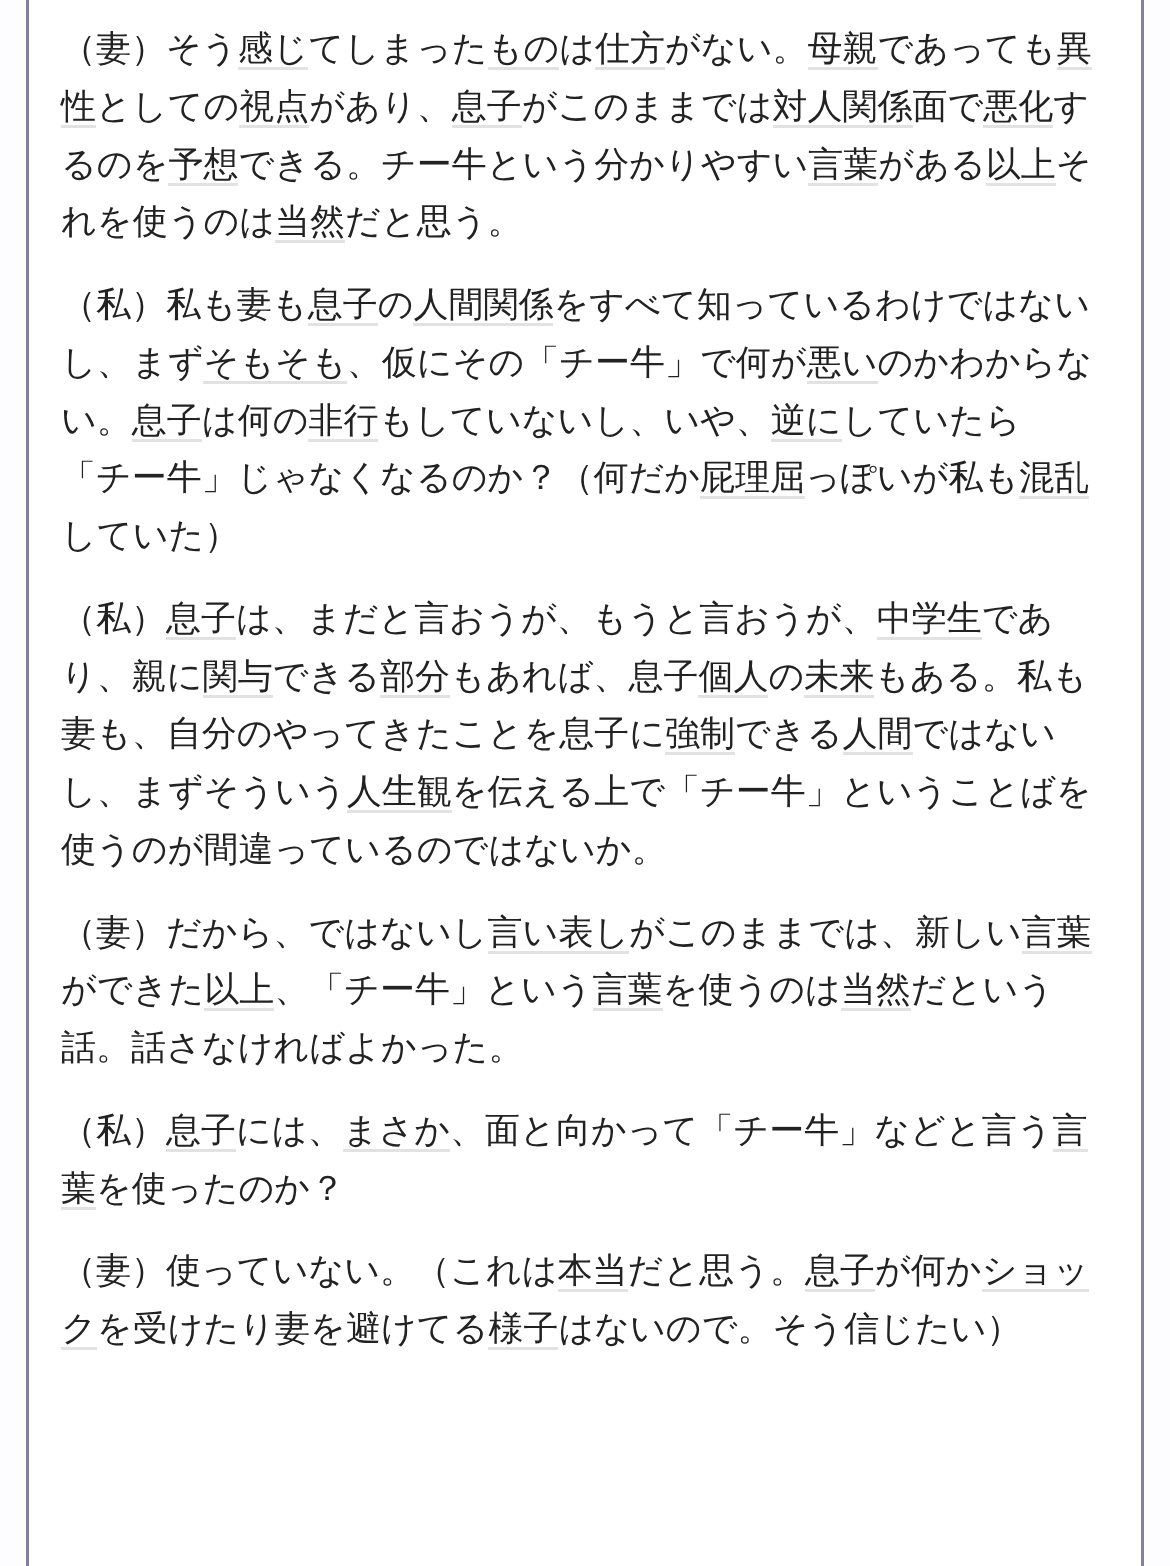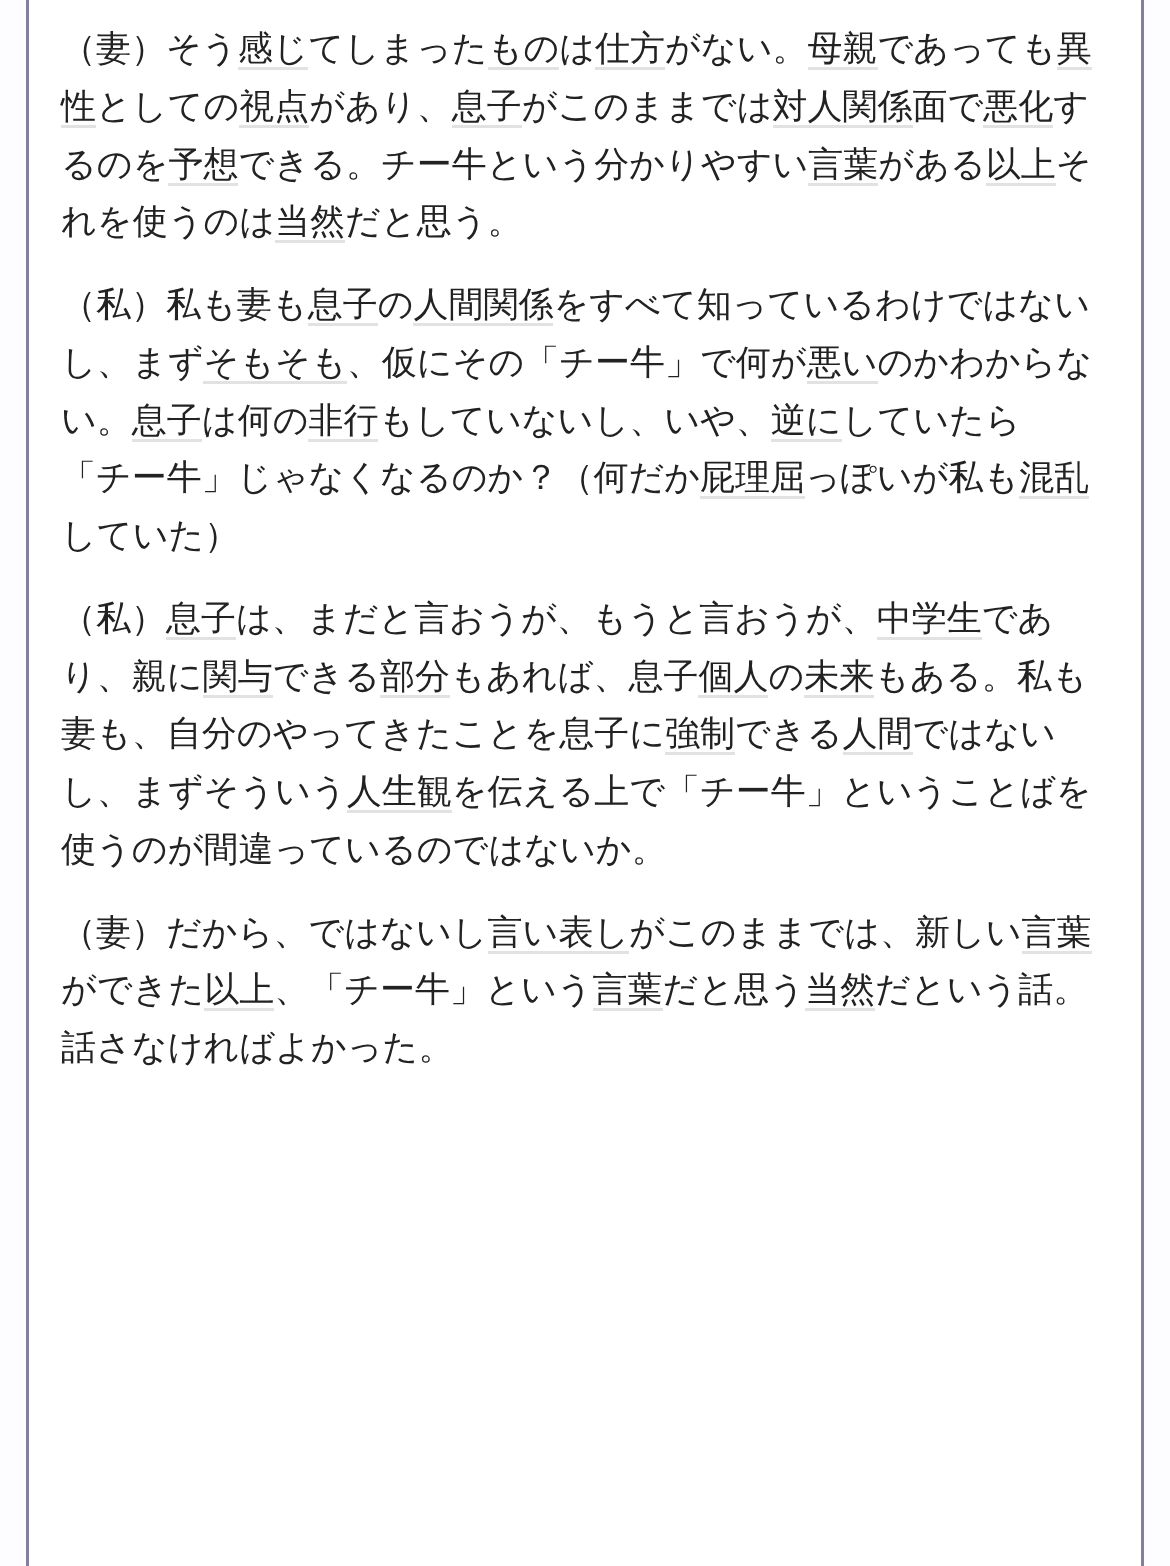--- a/index.html
+++ b/index.html
@@ -48,16 +48,18 @@
 </style>
 </head>
 <body>
 
 <div class="viewport">
   <div class="article-panel">
     <article class="article-body">
         <p><span>（妻）そう</span><a class="kw">感じ</a><span>てしまった</span><a class="kw">もの</a><span>は</span><a class="kw">仕方</a><span>がない。</span><a class="kw">母親</a><span>であっても</span><a class="kw">異性</a><span>としての</span><a class="kw">視点</a><span>があり、</span><a class="kw">息子</a><span>がこのままでは</span><a class="kw">対人関係</a><span>面で</span><a class="kw">悪化</a><span>するのを</span><a class="kw">予想</a><span>できる。チー牛という分かりやすい</span><a class="kw">言葉</a><span>がある</span><a class="kw">以上</a><span>それを使うのは</span><a class="kw">当然</a><span>だと思う。</span></p>
         <p><span>（私）私も妻も</span><a class="kw">息子</a><span>の</span><a class="kw">人間関係</a><span>をすべて知っているわけではないし、まず</span><a class="kw">そもそも</a><span>、仮にその「チー牛」で何が</span><a class="kw">悪い</a><span>のかわからない。</span><a class="kw">息子</a><span>は何の</span><a class="kw">非行</a><span>もしていないし、いや、</span><a class="kw">逆に</a><span>していたら「チー牛」じゃなくなるのか？（何だか</span><a class="kw">屁理屈</a><span>っぽいが私も</span><a class="kw">混乱</a><span>していた）</span></p>
         <p><span>（私）</span><a class="kw">息子</a><span>は、まだと言おうが、もうと言おうが、</span><a class="kw">中学生</a><span>であり、親に</span><a class="kw">関与</a><span>できる</span><a class="kw">部分</a><span>もあれば、息子</span><a class="kw">個人</a><span>の</span><a class="kw">未来</a><span>もある。私も妻も、自分のやってきたことを息子に</span><a class="kw">強制</a><span>できる</span><a class="kw">人間</a><span>ではないし、まずそういう</span><a class="kw">人生観</a><span>を伝える上で「チー牛」ということばを使うのが間違っているのではないか。</span></p>
-        <p><span>（妻）だから、ではないし</span><a class="kw">言い表し</a><span>がこのままでは、新しい</span><a class="kw">言葉</a><span>ができた</span><a class="kw">以上</a><span>、「チー牛」という</span><a class="kw">言葉</a><span>だと思う</span><a class="kw">当然</a><span>だという話。話さなければよかった。</span></p>
+        <p><span>（妻）だから、ではないし</span><a class="kw">言い表し</a><span>がこのままでは、新しい</span><a class="kw">言葉</a><span>ができた</span><a class="kw">以上</a><span>、「チー牛」という</span><a class="kw">言葉</a><span>を使うのは</span><a class="kw">当然</a><span>だという話。話さなければよかった。</span></p>
+        <p><span>（私）</span><a class="kw">息子</a><span>には、</span><a class="kw">まさか</a><span>、面と向かって「チー牛」などと言う</span><a class="kw">言葉</a><span>を使ったのか？</span></p>
+        <p><span>（妻）使っていない。（これは</span><a class="kw">本当</a><span>だと思う。</span><a class="kw">息子</a><span>が何か</span><a class="kw">ショック</a><span>を受けたり妻を避けてる</span><a class="kw">様子</a><span>はないので。そう信じたい）</span></p>
       </article>
   </div>
 </div>
 
 </body></html>

